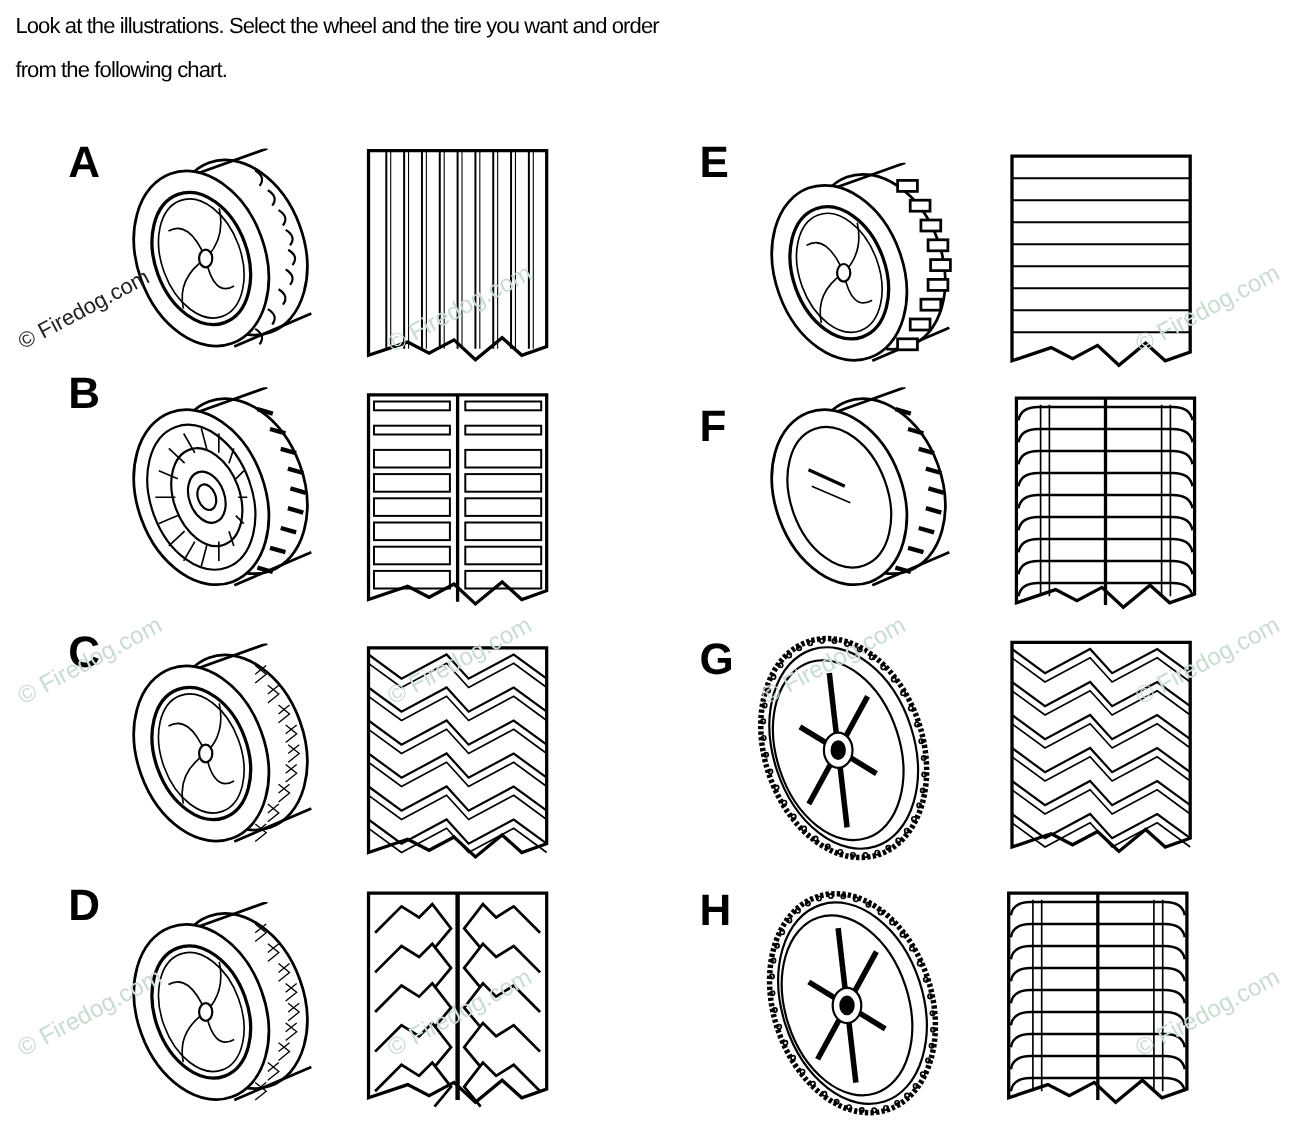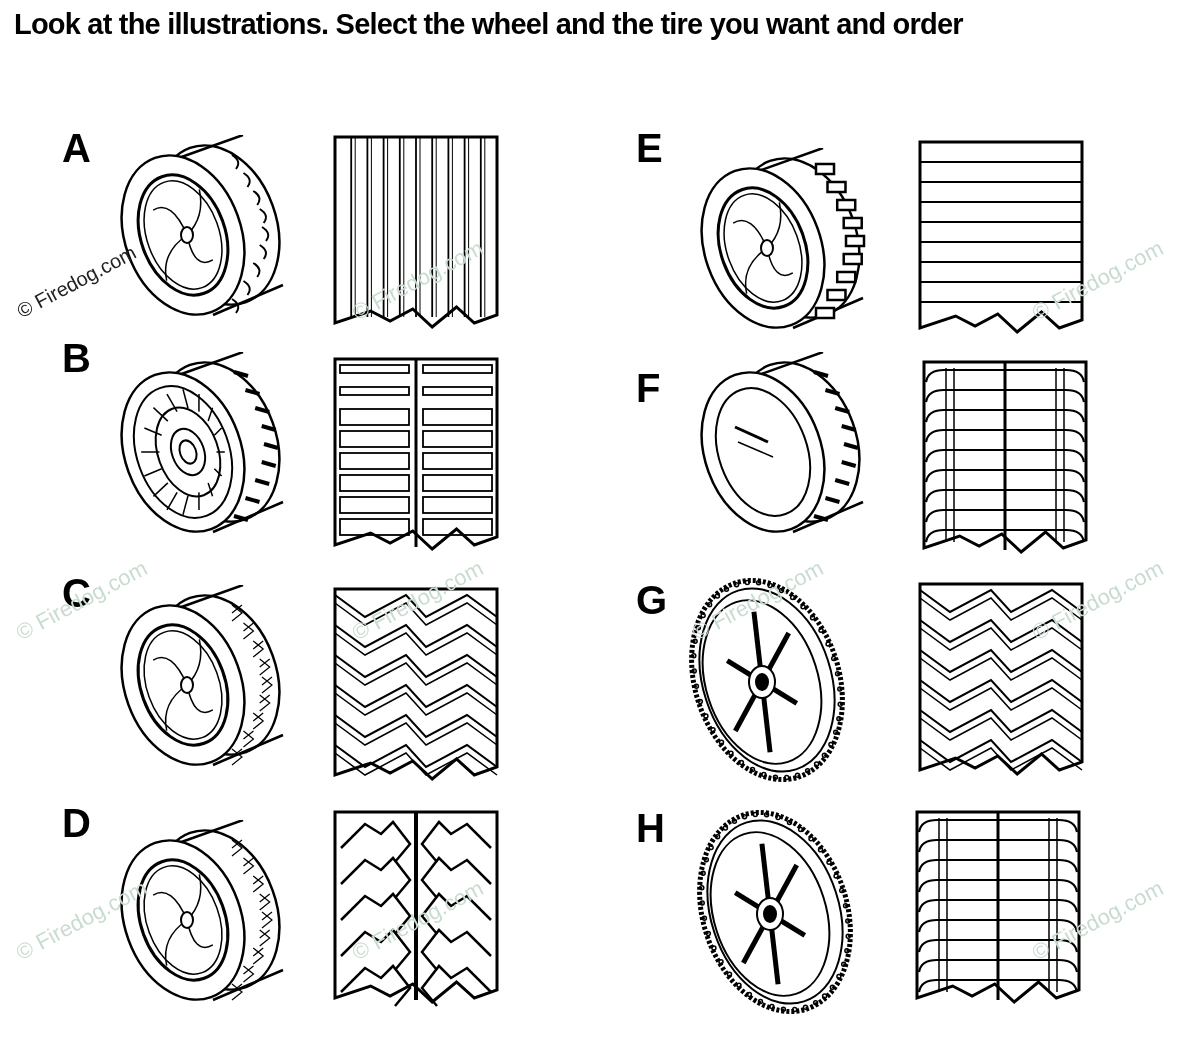--- a/index.html
+++ b/index.html
@@ -1,31 +1,32 @@
 <!DOCTYPE html>
 <html><head>
 <meta charset="utf-8">
 <style>
   html, body { margin:0; padding:0; background:#ffffff; }
   body { width:1180px; height:1037px; position:relative; overflow:hidden; font-family:"Liberation Sans", sans-serif; color:#000; }
-  .heading { position:absolute; left:14px; top:4px; width:1160px; font-weight:bold; font-size:29px; line-height:40px; letter-spacing:-0.8px; }
+  .heading { position:absolute; left:14px; top:4px; width:1160px; font-weight:normal; font-size:20px; line-height:40px; letter-spacing:-0.8px; }
   .heading span { display:block; }
   .cell { position:absolute; }
   .letter { position:absolute; font-weight:bold; font-size:40px; line-height:40px; }
   .wheel { position:absolute; }
   .tread { position:absolute; }
   .watermark { position:absolute; font-size:22px; color:#c9dcd0; transform:rotate(-28deg); transform-origin:left bottom; white-space:nowrap; pointer-events:none; }
   .watermark.dark { color:#222; font-size:20px; }
   svg { display:block; }
 </style>
 </head>
 <body>
 
 <div class="heading">
   <span>Look at the illustrations. Select the wheel and the tire you want and order</span>
+  <span>from the following chart.</span>
 </div>
 
 <div id="cells">
     <div class="cell">
       <div class="letter" style="left: 62px; top: 128px;">A</div>
       <div class="wheel" title="plastic hub, ribbed tire" style="left: 108px; top: 135px;">
         <svg width="190" height="220" viewBox="0 0 190 220">
           <g fill="none" stroke="#000" stroke-width="2">
             <ellipse cx="110" cy="90" rx="58" ry="82" transform="rotate(-20 110 90)" stroke-width="2.5"></ellipse>
             <path d="M 65 25 L 135 0 M 105 180 L 175 150" stroke-width="2.5"></path>

